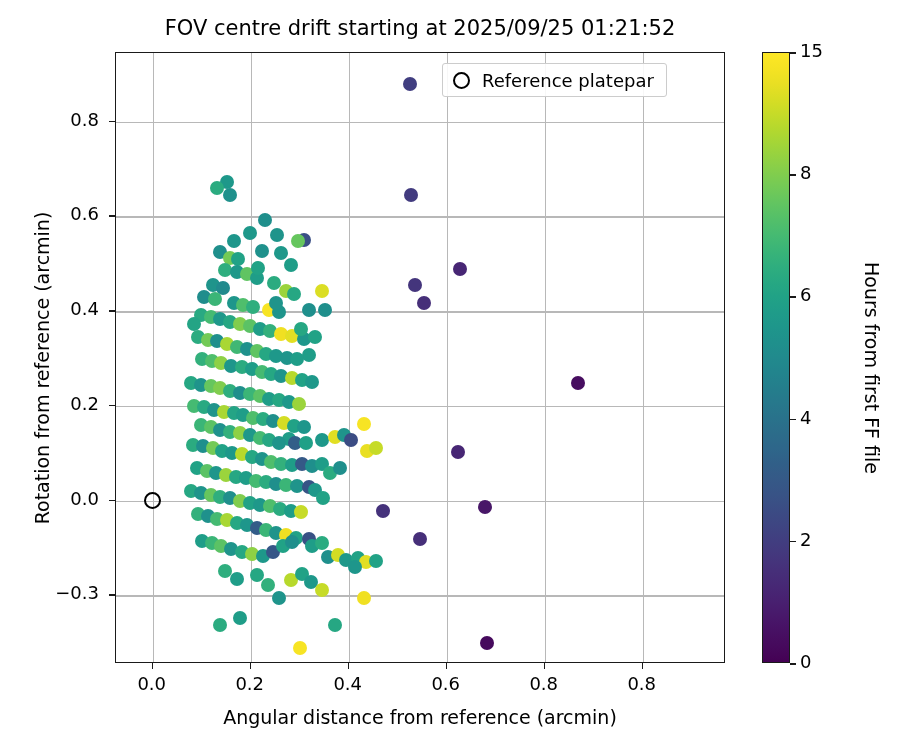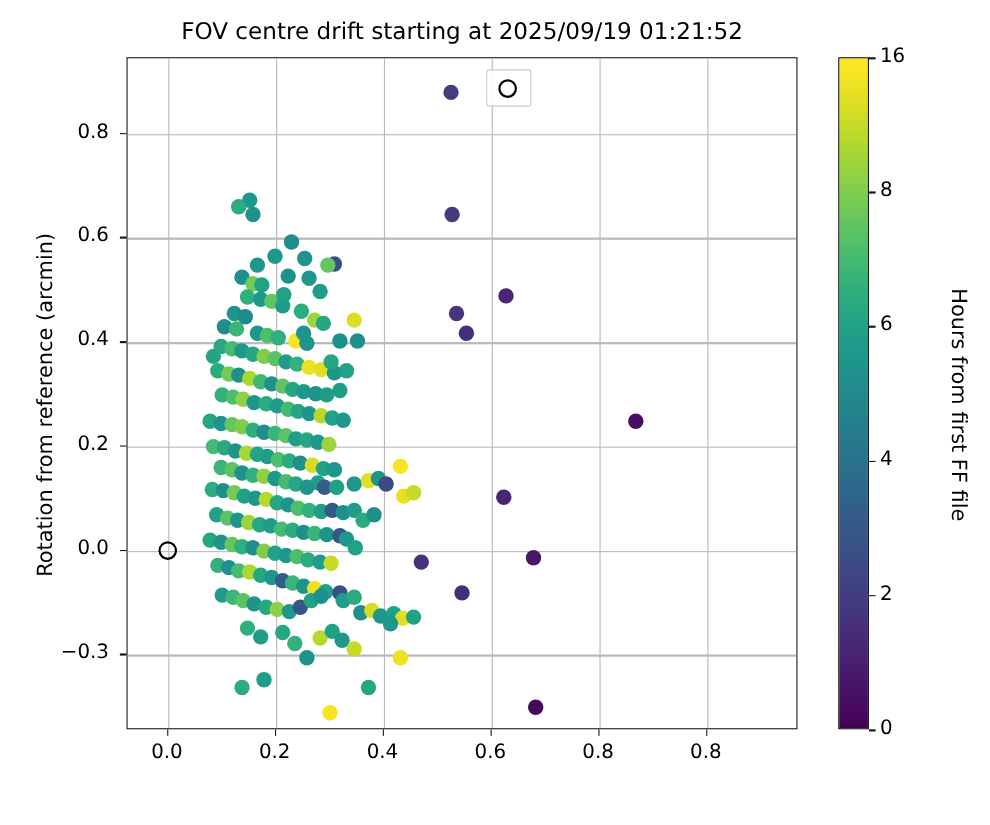--- a/index.html
+++ b/index.html
@@ -195,21 +195,21 @@
     font-size: 19px;
     color: #000000;
     transform: rotate(90deg);
   }
 </style>
 </head>
 <body>
 
 <div id="figure">
 
-  <div id="chart-title">FOV centre drift starting at 2025/09/19 01:21:52</div>
+  <div id="chart-title">FOV centre drift starting at 2025/09/25 01:21:52</div>
 
   <div id="plot-area">
     <div id="gridlines">
         <div class="gridline-v" style="left: 36.747px;"></div>
         <div class="gridline-v" style="left: 134.739px;"></div>
         <div class="gridline-v" style="left: 232.731px;"></div>
         <div class="gridline-v" style="left: 330.723px;"></div>
         <div class="gridline-v" style="left: 428.715px;"></div>
         <div class="gridline-v" style="left: 526.707px;"></div>
         <div class="gridline-h" style="top: 542.322px;"></div>
@@ -459,36 +459,38 @@
       <div class="tick-y" style="left: 109px; top: 404.864px;"></div>
       <div class="ticklabel-y" style="left: 29px; top: 404.864px;">0.2</div>
       <div class="tick-y" style="left: 109px; top: 310.136px;"></div>
       <div class="ticklabel-y" style="left: 29px; top: 310.136px;">0.4</div>
       <div class="tick-y" style="left: 109px; top: 215.407px;"></div>
       <div class="ticklabel-y" style="left: 29px; top: 215.407px;">0.6</div>
       <div class="tick-y" style="left: 109px; top: 120.678px;"></div>
       <div class="ticklabel-y" style="left: 29px; top: 120.678px;">0.8</div>
     </div>
 
+  <div id="xlabel">Angular distance from reference (arcmin)</div>
   <div id="ylabel">Rotation from reference (arcmin)</div>
 
   <div id="legend">
     <span id="legend-marker"></span>
+    <span id="legend-label">Reference platepar</span>
   </div>
 
   <div id="colorbar" style="background: linear-gradient(to top, rgb(68, 1, 84) 0%, rgb(70, 9, 92) 2.5%, rgb(71, 16, 99) 5%, rgb(72, 24, 106) 7.5%, rgb(72, 32, 112) 10%, rgb(71, 40, 117) 12.5%, rgb(70, 47, 121) 15%, rgb(68, 55, 125) 17.5%, rgb(65, 62, 128) 20%, rgb(62, 69, 130) 22.5%, rgb(59, 76, 132) 25%, rgb(56, 83, 134) 27.5%, rgb(53, 89, 135) 30%, rgb(49, 95, 136) 32.5%, rgb(46, 102, 138) 35%, rgb(44, 108, 138) 37.5%, rgb(41, 114, 139) 40%, rgb(39, 120, 140) 42.5%, rgb(36, 126, 140) 45%, rgb(34, 132, 141) 47.5%, rgb(33, 138, 141) 50%, rgb(31, 144, 140) 52.5%, rgb(30, 150, 139) 55%, rgb(31, 156, 137) 57.5%, rgb(33, 162, 134) 60%, rgb(39, 168, 130) 62.5%, rgb(47, 174, 126) 65%, rgb(57, 180, 120) 67.5%, rgb(69, 186, 114) 70%, rgb(82, 191, 106) 72.5%, rgb(96, 196, 98) 75%, rgb(112, 201, 88) 77.5%, rgb(128, 205, 78) 80%, rgb(145, 209, 67) 82.5%, rgb(162, 213, 56) 85%, rgb(180, 216, 46) 87.5%, rgb(198, 219, 40) 90%, rgb(216, 221, 36) 92.5%, rgb(233, 223, 35) 95%, rgb(245, 227, 35) 97.5%, rgb(253, 231, 37) 100%);"></div>
   <div id="cb-ticks">
       <div class="cb-tick" style="top: 663px;"></div>
       <div class="cb-ticklabel" style="top: 663px;">0</div>
       <div class="cb-tick" style="top: 540.8px;"></div>
       <div class="cb-ticklabel" style="top: 540.8px;">2</div>
       <div class="cb-tick" style="top: 418.6px;"></div>
       <div class="cb-ticklabel" style="top: 418.6px;">4</div>
       <div class="cb-tick" style="top: 296.4px;"></div>
       <div class="cb-ticklabel" style="top: 296.4px;">6</div>
       <div class="cb-tick" style="top: 174.2px;"></div>
       <div class="cb-ticklabel" style="top: 174.2px;">8</div>
       <div class="cb-tick" style="top: 52px;"></div>
-      <div class="cb-ticklabel" style="top: 52px;">16</div>
+      <div class="cb-ticklabel" style="top: 52px;">15</div>
     </div>
   <div id="cblabel">Hours from first FF file</div>
 
 </div>
 
 </body></html>

